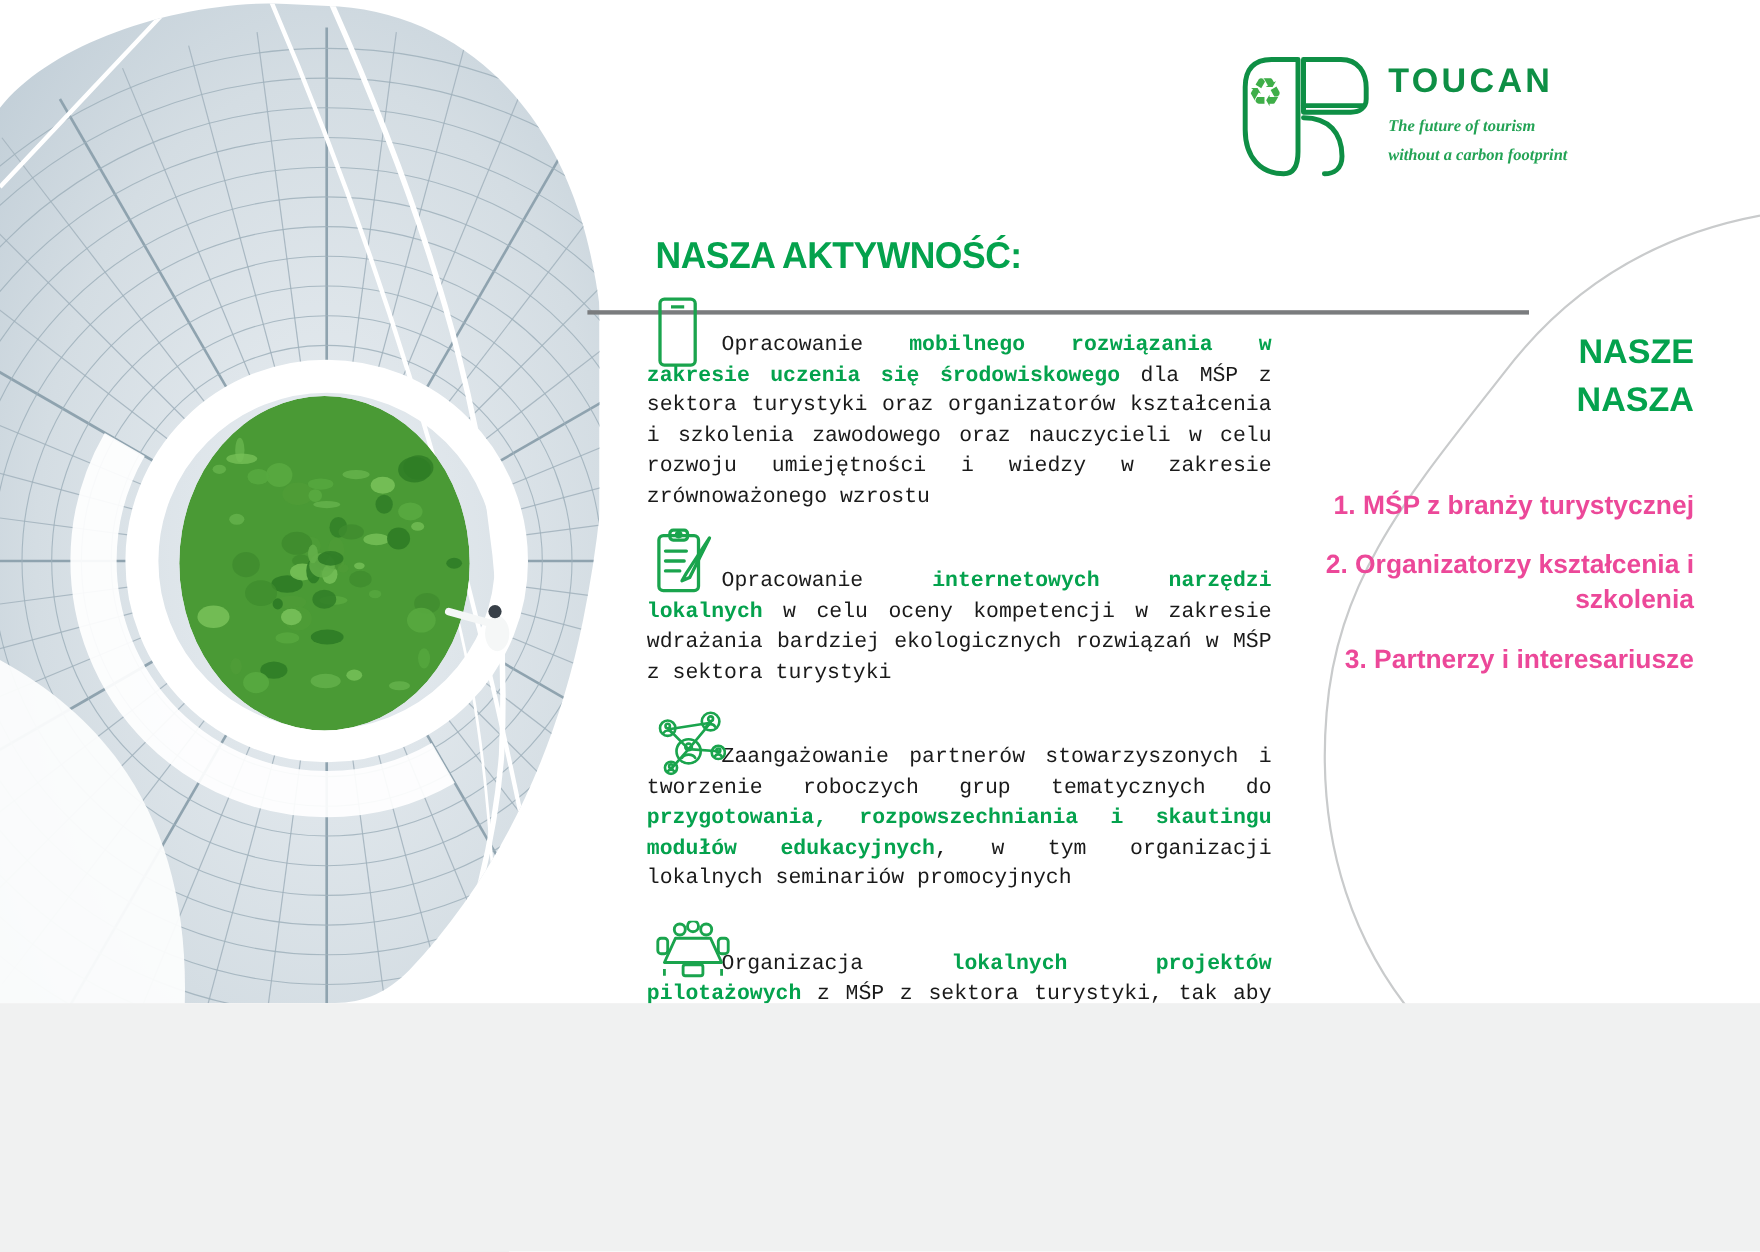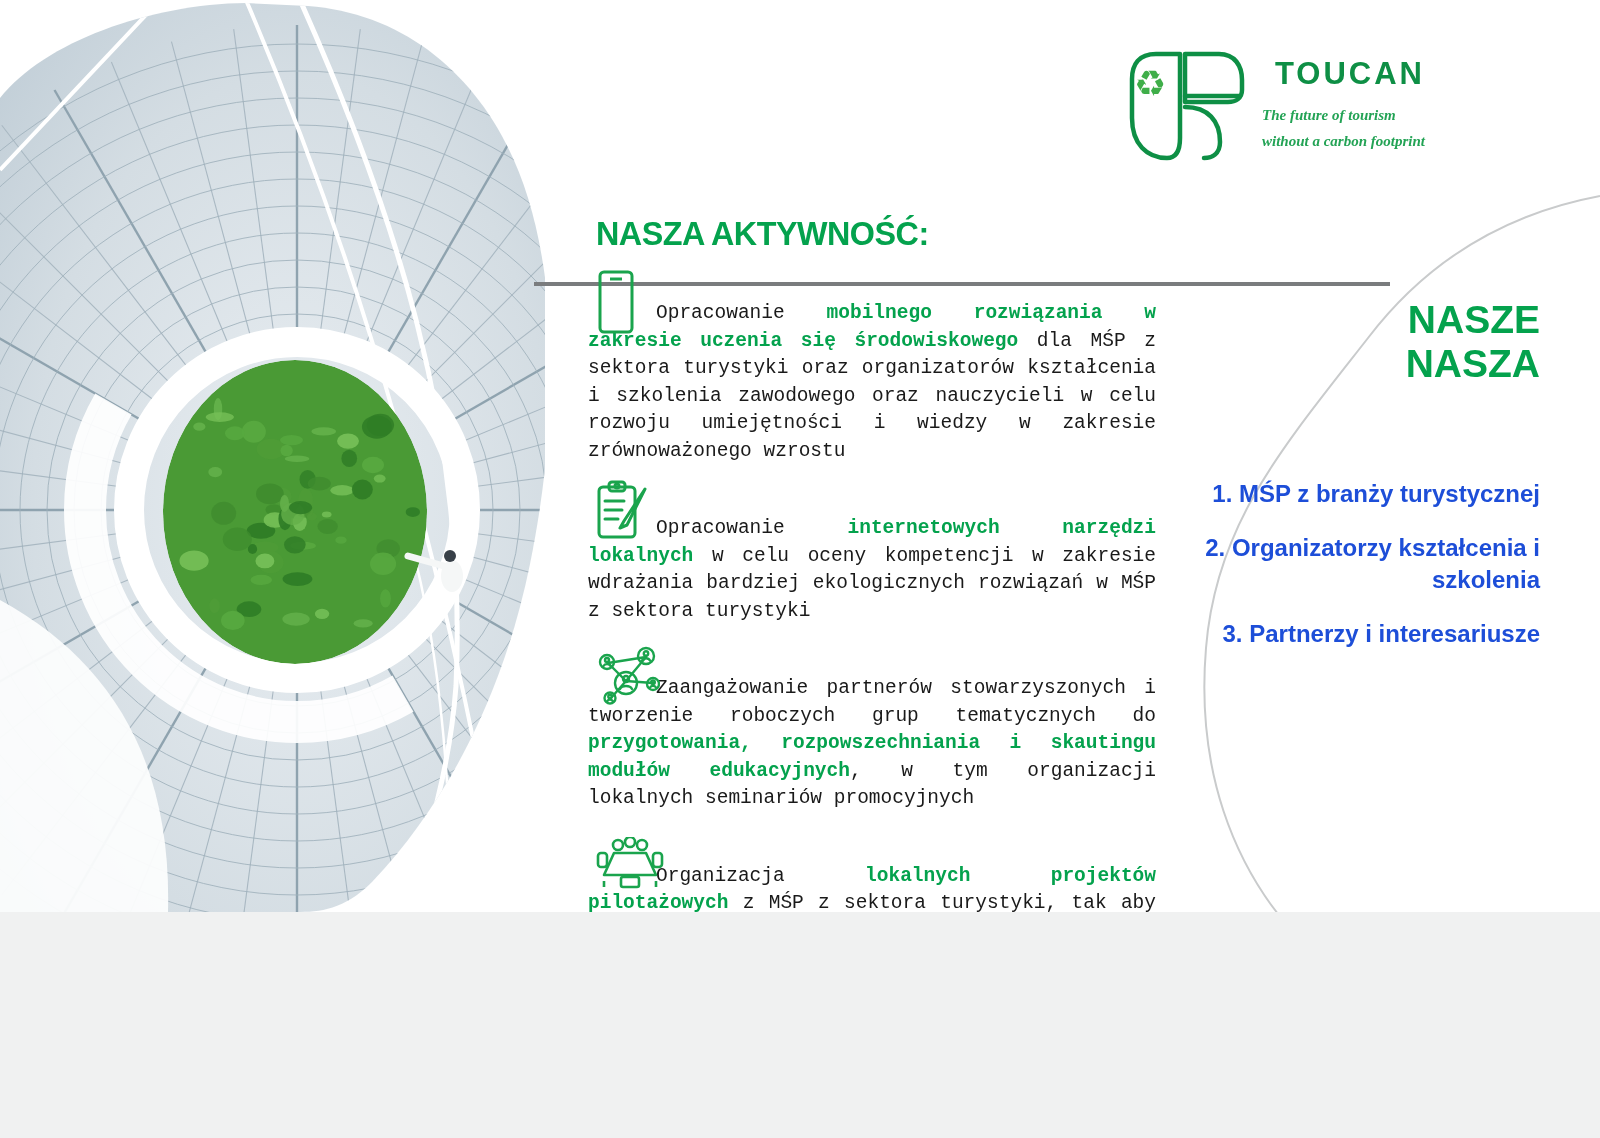--- a/index.html
+++ b/index.html
@@ -7,21 +7,21 @@
          font-family:"Liberation Sans",sans-serif;color:#1a1a1a;}
 
   
   .photo{position:absolute;left:0;top:0;width:545px;height:912px;}
 
   
   .curve{position:absolute;left:0;top:0;width:1600px;height:1138px;pointer-events:none;}
 
   
   .brand{position:absolute;left:1122px;top:46px;display:flex;gap:16px;align-items:flex-start;}
-  .brand-name{font-size:31px;font-weight:bold;letter-spacing:3px;color:#0E8F45;margin-top:10px;text-align:right;}
+  .brand-name{font-size:31px;font-weight:bold;letter-spacing:3px;color:#0E8F45;margin-top:10px;}
   .brand-tag{margin-top:10px;font-family:"Liberation Serif",serif;font-style:italic;font-weight:bold;
              font-size:15px;line-height:26px;color:#23A355;}
 
   
   .heading{position:absolute;left:596px;top:214px;font-size:34px;font-weight:bold;color:#04A24D;
            transform:scaleX(.95);transform-origin:left;letter-spacing:-0.5px;}
   .rule{position:absolute;left:534px;top:282px;width:856px;height:4px;background:#7a7c7e;}
 
   
   .activities{position:absolute;left:588px;top:300px;width:568px;}
@@ -29,22 +29,22 @@
   .a-text{margin:0;font-size:19.5px;line-height:27.5px;text-align:justify;text-indent:68px;font-family:Liberation Mono, monospace;}
   .hl{color:#04A24D;font-weight:bold;}
   .a-icon{position:absolute;left:8px;}
   .icon-phone{top:-30px;}
   .icon-clip{top:-36px;}
   .icon-meet{top:-26px;}
   .icon-net{top:-32px;}
 
   
   .groups{position:absolute;right:60px;top:298px;width:360px;text-align:right;}
-  .groups-title{font-size:39px;font-weight:bold;color:#04A24D;line-height:44px;margin-bottom:92px;}
-  .group-item{font-size:24px;font-weight:bold;color:#1d4ed8;line-height:32px;margin-bottom:22px;}
+  .groups-title{font-size:31px;font-weight:bold;color:#04A24D;line-height:44px;margin-bottom:58px;}
+  .group-item{font-size:24px;font-weight:bold;color:#ec4899;line-height:32px;margin-bottom:22px;}
 
   
   .footer{position:absolute;left:0;top:912px;width:1600px;height:226px;background:#F0F1F1;}
 </style>
 </head>
 <body>
 
 <div class="slide">
 
   <svg class="photo" viewBox="0 0 545 912">

